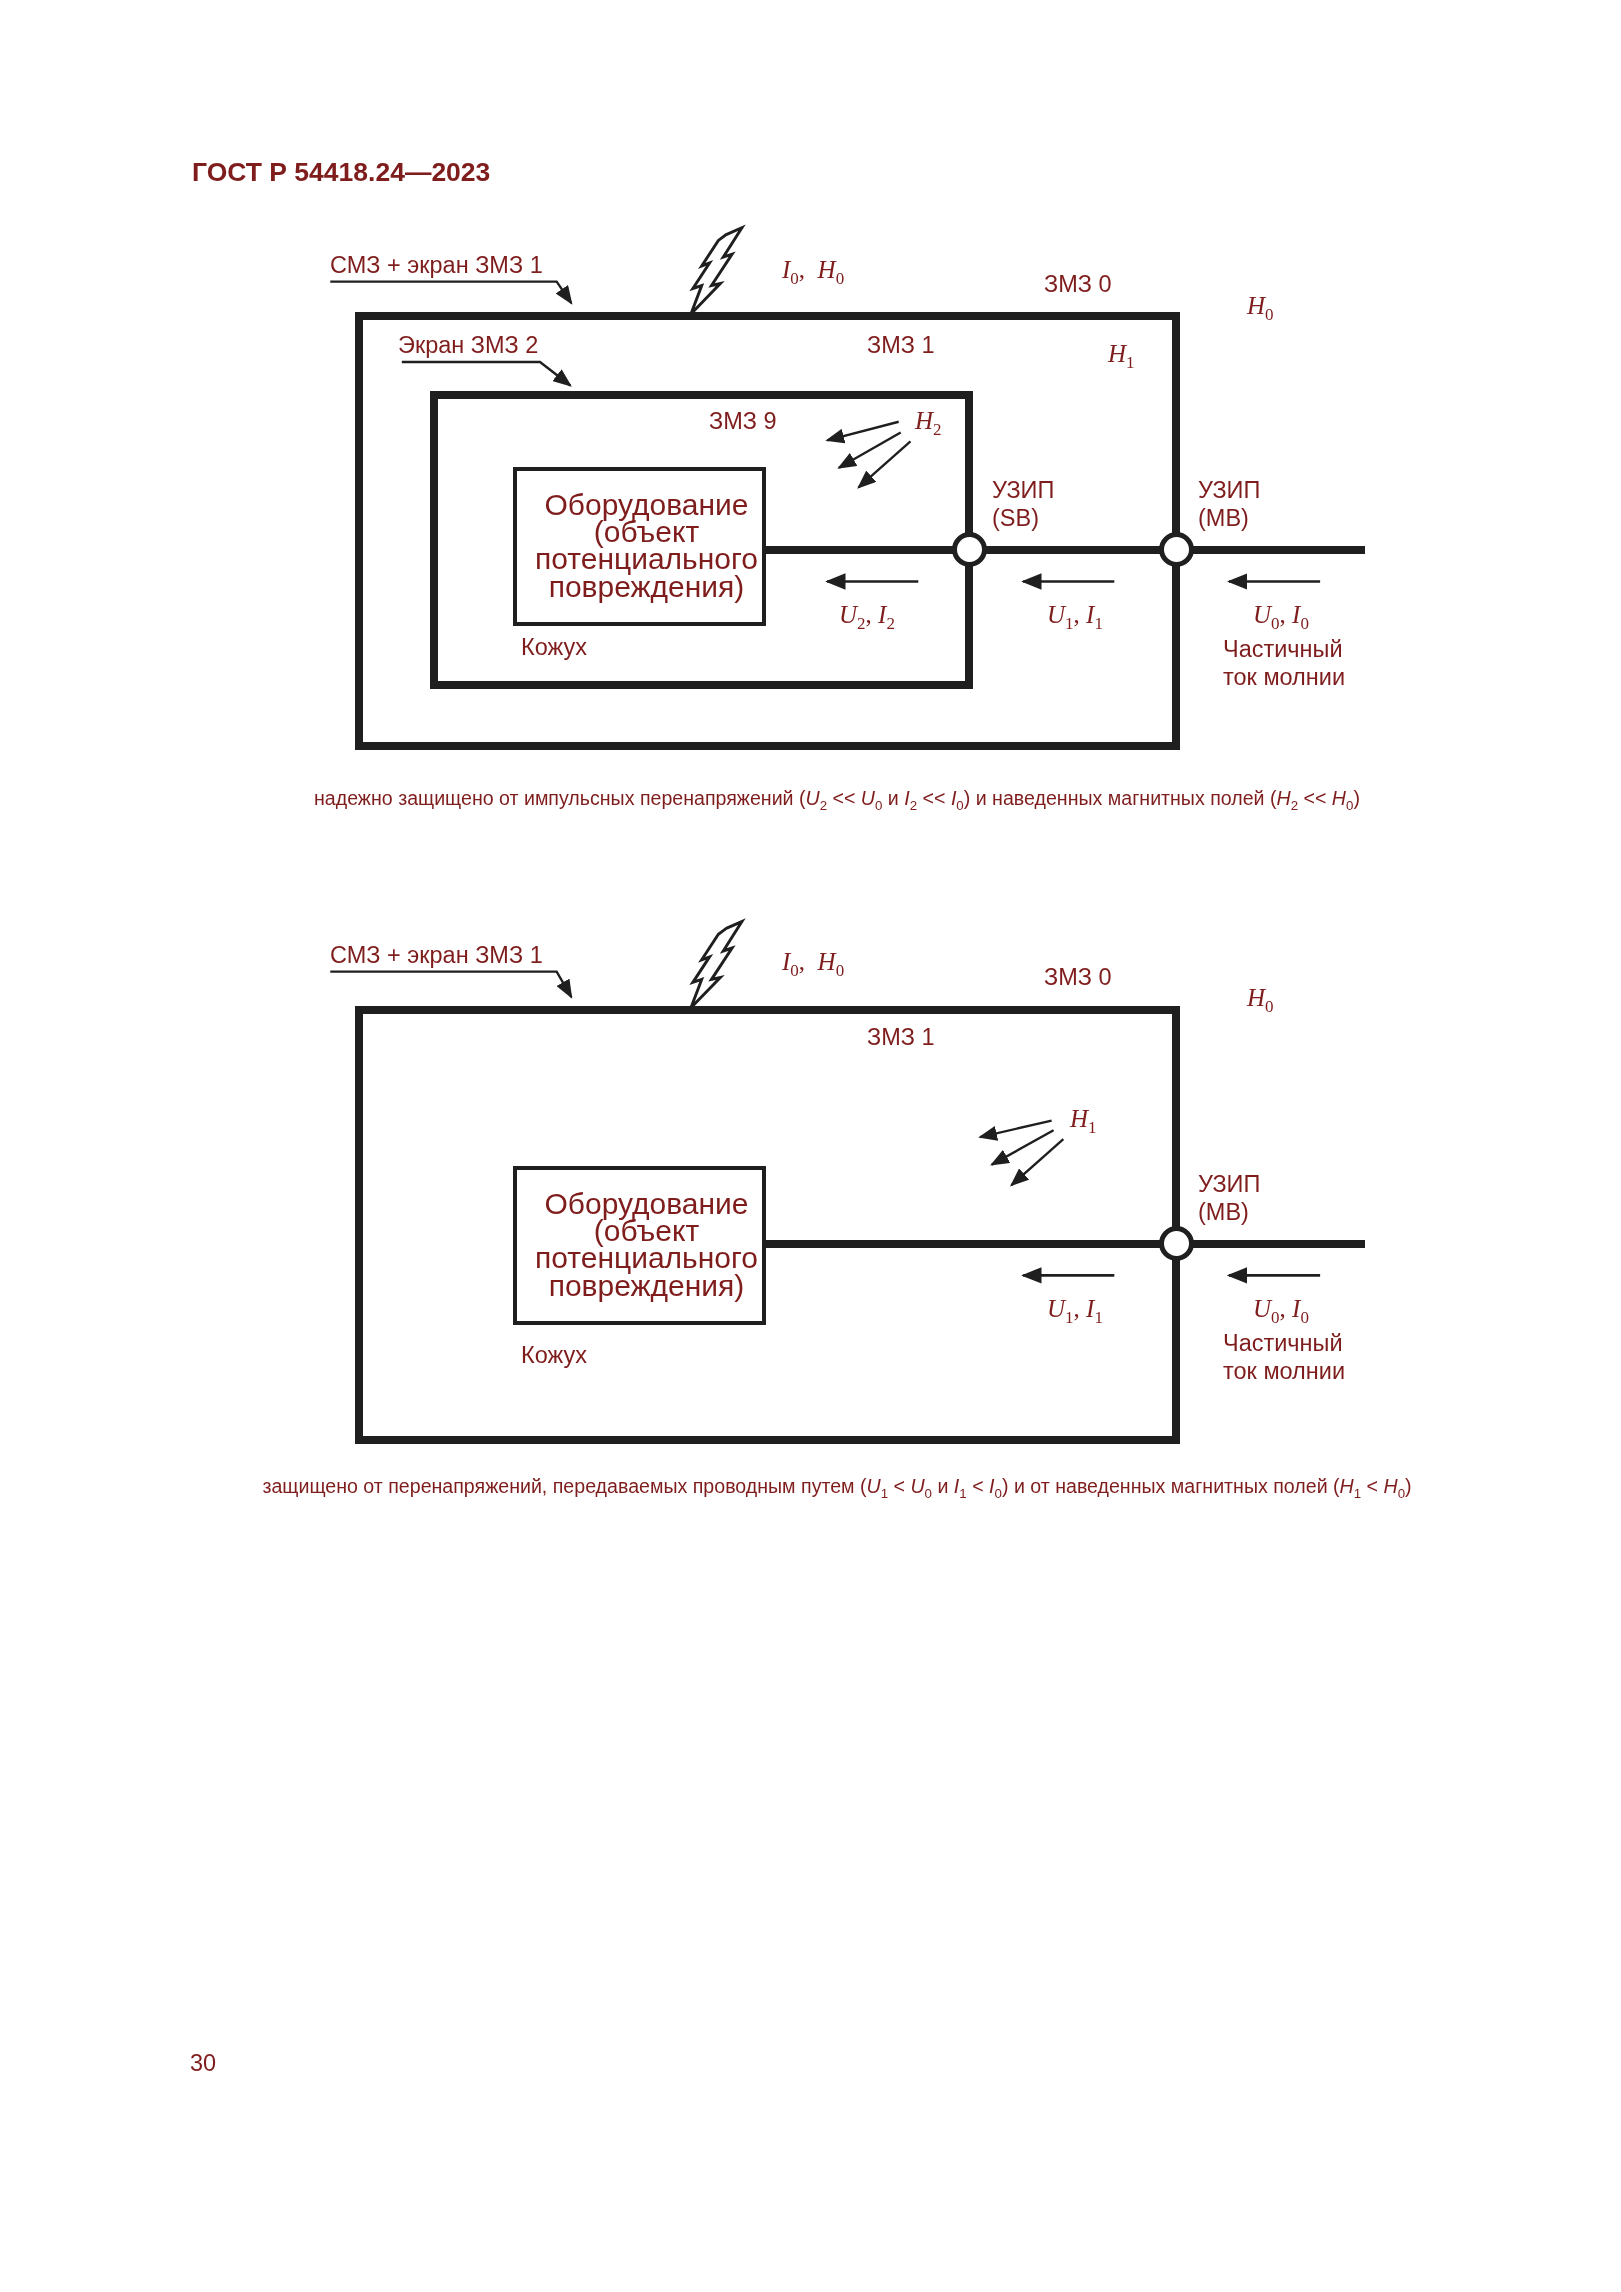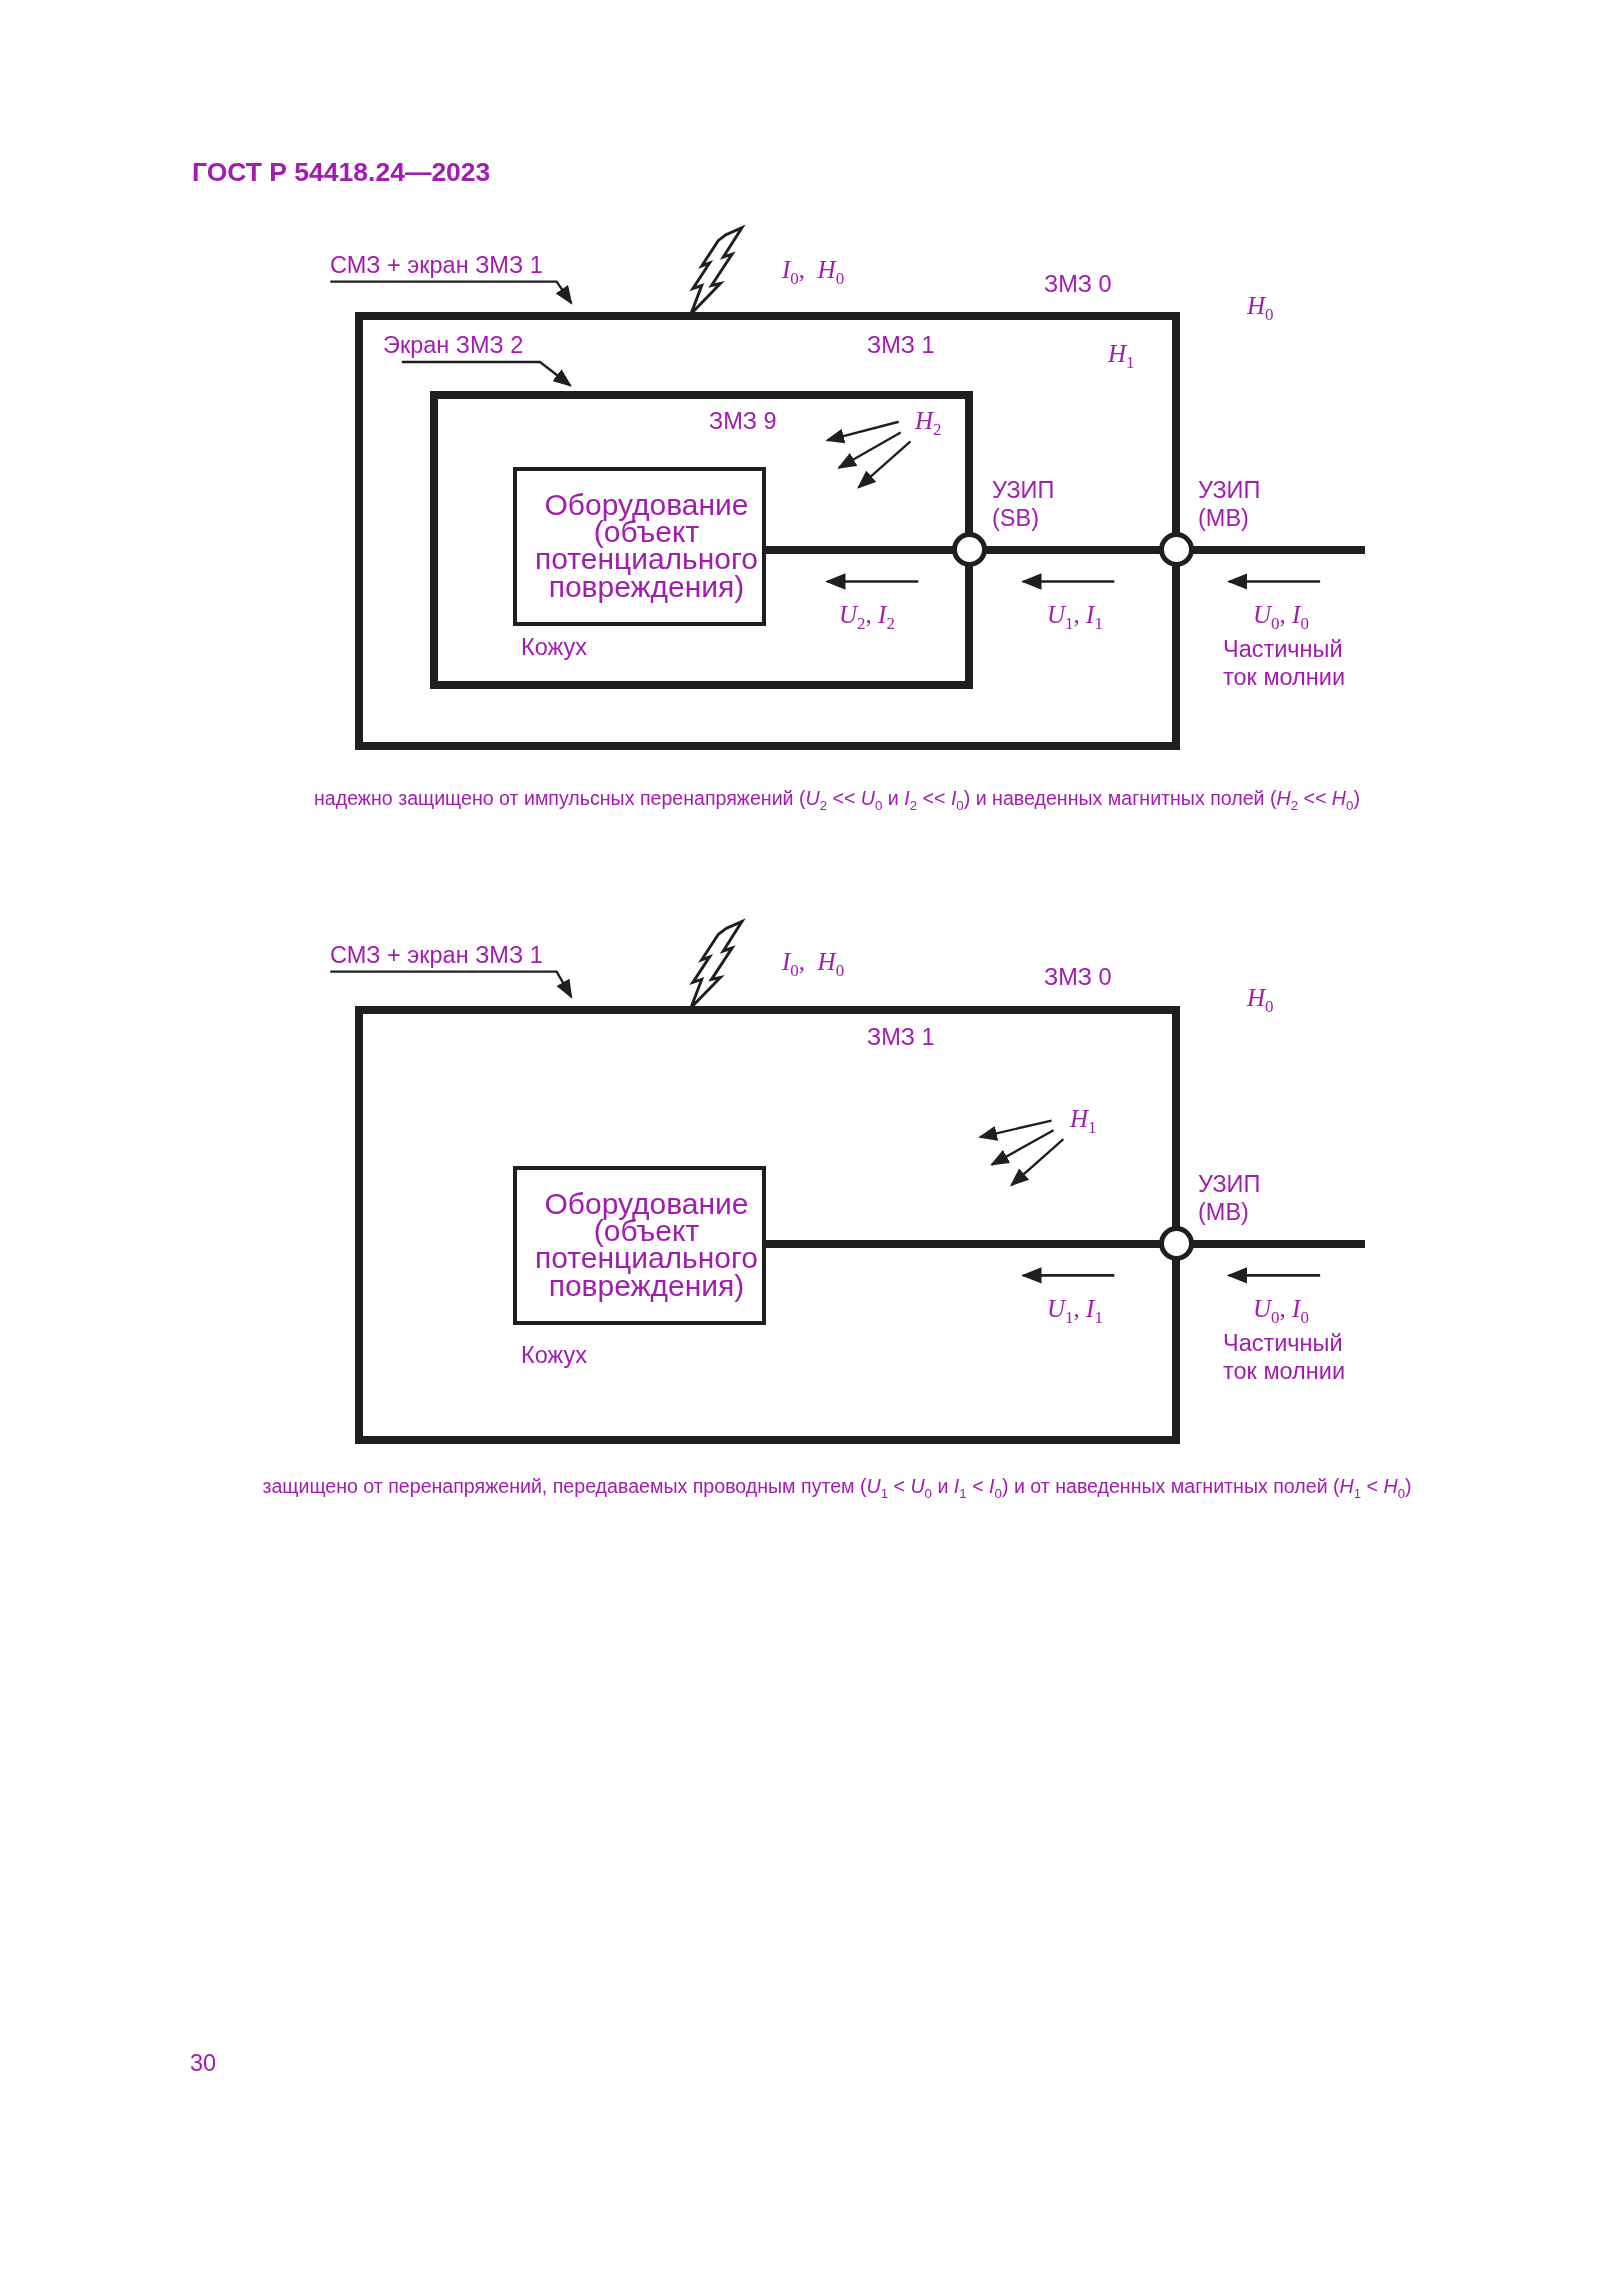--- a/index.html
+++ b/index.html
@@ -1,18 +1,18 @@
 <!DOCTYPE html>
 <html><head>
 <meta charset="utf-8">
 <style>
   html,body{margin:0;padding:0;background:#e8e8e8;}
   .page{
     position:relative;width:1621px;height:2293px;margin:0 auto;background:#ffffff;
-    font-family:"Liberation Sans","DejaVu Sans",sans-serif;color:#a21caf;overflow:hidden;
+    font-family:"Liberation Sans","DejaVu Sans",sans-serif;color:#7f1d1d;overflow:hidden;
   }
   .art{position:absolute;left:0;top:0;z-index:5;pointer-events:none;}
   .hdr{position:absolute;font-weight:bold;font-size:26.5px;white-space:nowrap;}
   .lbl{position:absolute;font-size:23.5px;line-height:28px;white-space:nowrap;z-index:6;}
   .varlbl{
     position:absolute;font-size:25px;line-height:29px;white-space:pre;z-index:6;
     font-family:"Liberation Serif","DejaVu Serif",serif;
   }
   .var{font-style:italic;font-family:"Liberation Serif","DejaVu Serif",serif;}
   .vi{font-style:italic;}
@@ -75,21 +75,21 @@
   <div class="conductor" style="left:764px;top:546px;width:601px;"></div>
   <div class="circle" style="left:952px;top:532px;"></div>
   <div class="circle" style="left:1159px;top:532px;"></div>
 
   <div class="lbl" style="left:330px;top:251px;">СМЗ + экран ЗМЗ 1</div>
   <div class="varlbl" style="left:782px;top:255px;"><span class="var">I</span><sub>0</sub><span>,  </span><span class="var">H</span><sub>0</sub></div>
   <div class="lbl" style="left:1044px;top:270px;">ЗМЗ 0</div>
   <div class="varlbl" style="left:1247px;top:291px;"><span class="var">H</span><sub>0</sub></div>
   <div class="lbl" style="left:867px;top:331px;">ЗМЗ 1</div>
   <div class="varlbl" style="left:1108px;top:339px;"><span class="var">H</span><sub>1</sub></div>
-  <div class="lbl" style="left:383px;top:331px;">Экран ЗМЗ 2</div>
+  <div class="lbl" style="left:398px;top:331px;">Экран ЗМЗ 2</div>
   <div class="lbl" style="left:709px;top:407px;">ЗМЗ 9</div>
   <div class="varlbl" style="left:915px;top:406px;"><span class="var">H</span><sub>2</sub></div>
   <div class="lbl" style="left:521px;top:633px;">Кожух</div>
 
   <div class="lbl" style="left:992px;top:476px;">
     <div>УЗИП</div>
     <div>(SB)</div>
   </div>
   <div class="lbl" style="left:1198px;top:476px;">
     <div>УЗИП</div>

